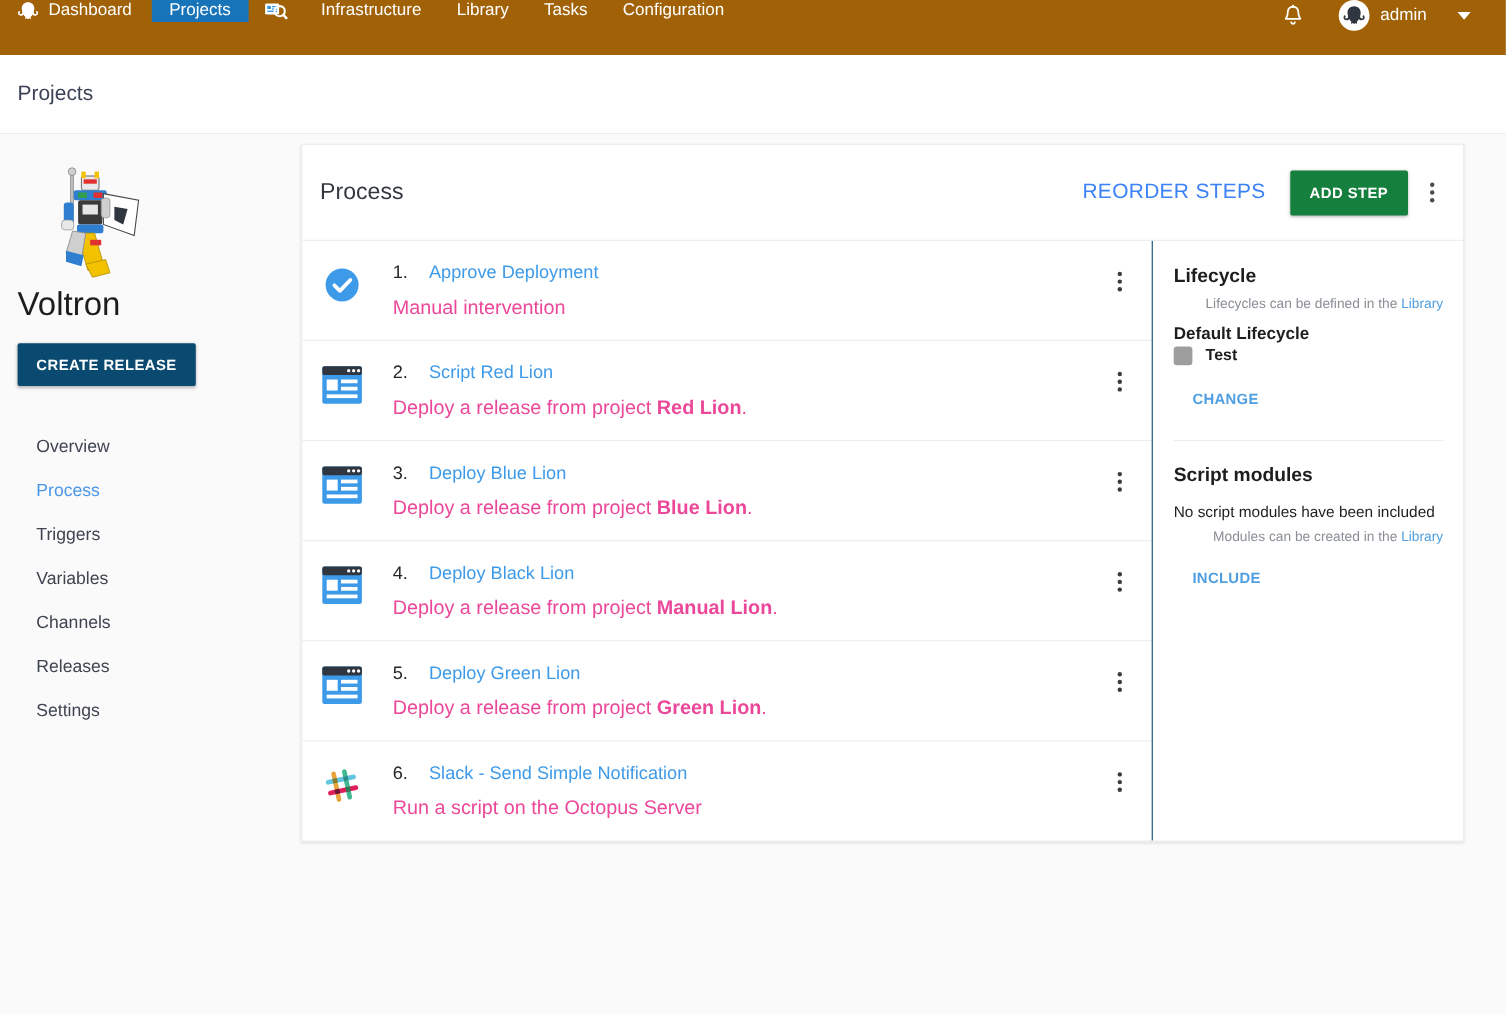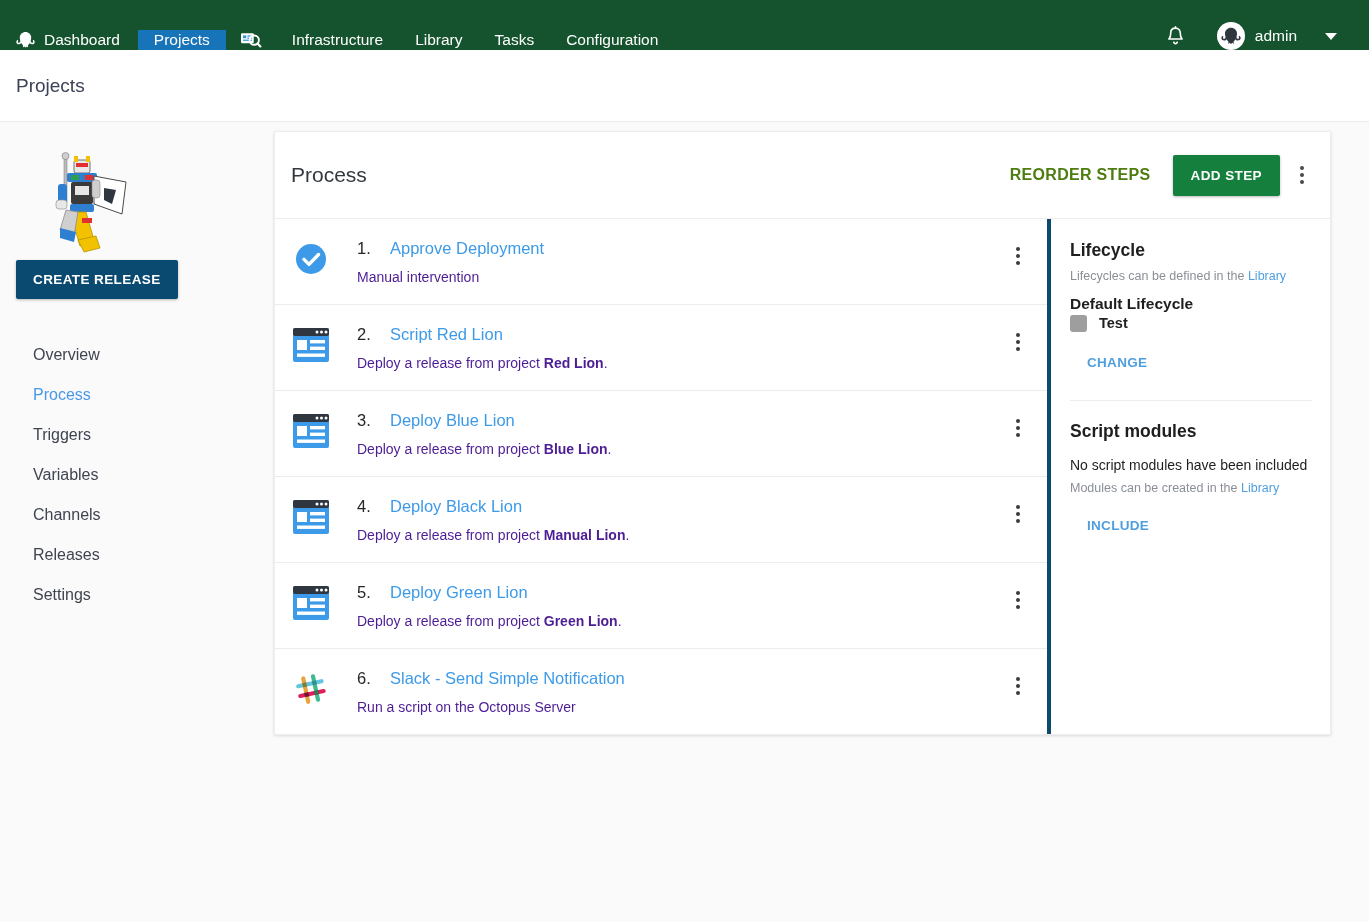--- a/index.html
+++ b/index.html
@@ -7,23 +7,23 @@
     width: 1369px; height: 922px;
     background: #fafafa;
     font-family: "Liberation Sans", sans-serif;
     color: #333;
     overflow: hidden;
   }
 
   
   .topnav {
     height: 50px;
-    background: #14532d;
+    background: #a16207;
     display: flex;
-    align-items: flex-end;
+    align-items: flex-start;
     color: #fff;
   }
   .nav-left { display: flex; align-items: stretch; }
   .nav-item {
     display: flex; align-items: center;
     padding: 0 16px;
     font-size: 15.5px;
     color: #ffffff;
     white-space: nowrap;
     cursor: pointer;
@@ -116,23 +116,23 @@
   }
   .card-header {
     height: 86px;
     display: flex;
     align-items: center;
     padding: 0 14px 0 16px;
   }
   .card-title { font-size: 21px; color: #33383f; font-weight: 400; }
   .card-header-spacer { flex: 1; }
   .link-action {
-    color: #4d7c0f;
-    font-size: 16px;
-    font-weight: bold;
+    color: #3b82f6;
+    font-size: 19px;
+    font-weight: normal;
     letter-spacing: 0.3px;
     padding: 10px 14px;
     cursor: pointer;
     text-decoration: none;
   }
   .primary-btn {
     background: #15803d;
     color: #ffffff;
     font-size: 13.5px;
     font-weight: bold;
@@ -177,42 +177,42 @@
   .step-head { display: flex; align-items: baseline; }
   .step-num {
     font-size: 16.5px; color: #262626;
     width: 33px; flex: 0 0 33px;
   }
   .step-name {
     font-size: 16.5px; color: #3d9ae8;
     text-decoration: none; cursor: pointer;
   }
   .step-desc {
-    font-size: 14px; color: #4c1d95;
+    font-size: 18px; color: #ec4899;
     margin-top: 11px;
   }
   .step-desc b { font-weight: bold; }
   .step-kebab {
     width: 36px; height: 36px;
     flex: 0 0 36px;
     display: flex; flex-direction: column;
     align-items: center; justify-content: center;
     gap: 3px; cursor: pointer;
     margin: 0 11px 0 10px;
   }
   .step-kebab i { width: 4px; height: 4px; border-radius: 50%; background: #3b3b3b; display:block; }
 
   
   .rail {
     width: 283px; flex: 0 0 283px;
-    border-left: 4px solid #0c4a6e;
+    border-left: 1px solid #0c4a6e;
     padding: 21px 18px 20px 19px;
   }
   .rail-h { font-size: 17.5px; font-weight: bold; color: #1e1e1e; }
-  .rail-sub { font-size: 12.5px; color: #8a8f96; margin-top: 8px; }
+  .rail-sub { font-size: 12.5px; color: #8a8f96; margin-top: 8px; text-align: right; }
   .rail-strong { font-size: 15.5px; font-weight: bold; color: #1e1e1e; margin-top: 12px; }
   .rail-link { color: #4f9fe0; text-decoration: none; cursor: pointer; }
   .lifecycle-row { display: flex; align-items: flex-start; gap: 12px; margin-top: 2px; }
   .swatch { width: 17px; height: 17px; border-radius: 3px; background: #9e9e9e; }
   .lifecycle-name { font-size: 14.5px; color: #1e1e1e; font-weight: bold; }
   .rail-btn {
     display: inline-block;
     color: #4f9fe0;
     font-size: 13.5px;
     font-weight: bold;
@@ -341,20 +341,21 @@
 
           <path d="M40 68 L56 68 L64 96 L50 102 Z" fill="#f2c200" stroke="#b79400" stroke-width="0.8"></path>
           <path d="M36 66 L48 68 L44 92 L30 86 Z" fill="#cfcfcf" stroke="#8d8d8d" stroke-width="0.8"></path>
           <path d="M48 96 L66 92 L70 104 L54 108 Z" fill="#f2c200" stroke="#b79400" stroke-width="0.8"></path>
           <path d="M30 84 L46 88 L44 98 L30 94 Z" fill="#2f7fd0"></path>
           <rect x="52" y="74" width="10" height="5" fill="#e03030"></rect>
         </g>
       </svg>
     </div>
 
+    <div class="project-title">Voltron</div>
 
     <button class="create-release-btn">CREATE RELEASE</button>
 
     <div class="side-menu">
       <a class="side-link">Overview</a>
       <a class="side-link current">Process</a>
       <a class="side-link">Triggers</a>
       <a class="side-link">Variables</a>
       <a class="side-link">Channels</a>
       <a class="side-link">Releases</a>

